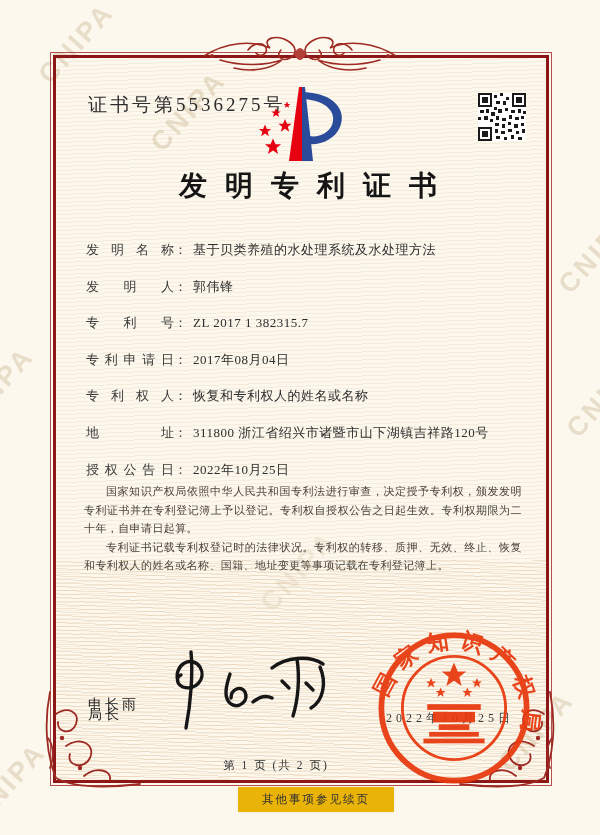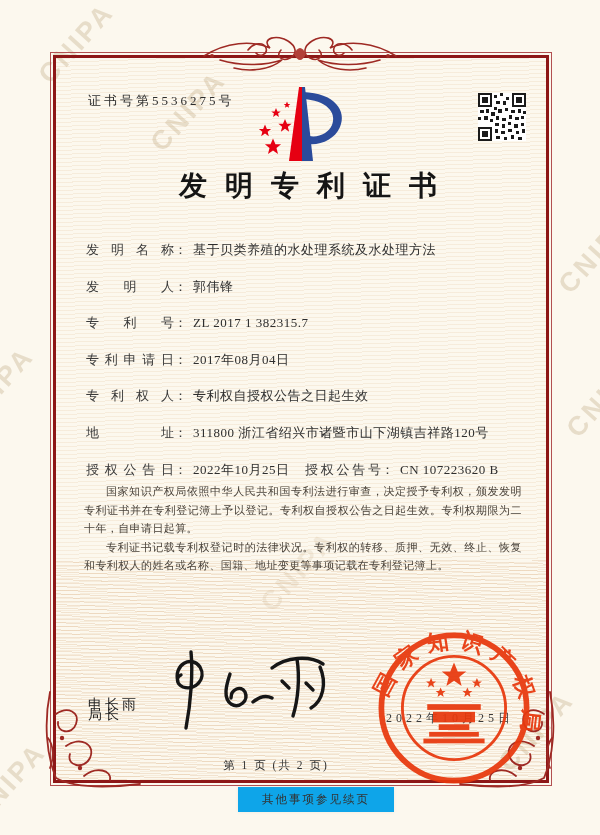--- a/index.html
+++ b/index.html
@@ -20,21 +20,21 @@
   .guilloche { position:absolute; left:56px; top:58px; width:490px; height:722px;
            background:repeating-linear-gradient(178deg, rgba(216,172,120,.16) 0 1px, transparent 1px 4px);
   }
   .guilloche-strong { position:absolute; left:56px; top:560px; width:490px; height:220px;
            background:repeating-linear-gradient(182deg, rgba(205,150,95,.22) 0 1px, transparent 1px 3.6px);
   }
 
   .ornament { position:absolute; }
 
   
-  .cert-no { position:absolute; left:88px; top:92px; font-size:13px; color:#2d2d2d; letter-spacing:3px; }
+  .cert-no { position:absolute; left:88px; top:92px; font-size:19px; color:#2d2d2d; letter-spacing:3px; }
   .logo { position:absolute; left:243px; top:85px; }
   .qr { position:absolute; left:478px; top:93px; }
   .title { position:absolute; left:0; top:167px; width:600px; text-align:center;
            font-size:28px; font-weight:bold; color:#151515; letter-spacing:18px; padding-left:34px; }
 
   
   .fields { position:absolute; left:86px; top:241px; width:440px; font-size:13px; color:#333; }
   .frow { position:relative; height:36.6px; }
   .flabel { display:inline-block; width:88px; text-align:justify; text-align-last:justify; color:#3a3a3a; }
   .fcolon { margin-right:6px; color:#3a3a3a; }
@@ -52,21 +52,21 @@
   .sig-hand  { position:absolute; left:160px; top:642px; }
 
   
   .seal-date-print { position:absolute; left:362px; top:710px; width:176px; text-align:center;
                      font-size:12px; letter-spacing:4px; color:#3a3a3a; }
   .seal { position:absolute; left:366px; top:622px; opacity:.93; }
 
   
   .page-info { position:absolute; left:0; top:758px; width:552px; text-align:center;
                font-size:11.5px; color:#333; letter-spacing:2px; }
-  .cont-note { position:absolute; left:238px; top:787px; background:#0ea5e9; padding:5px 24px;
+  .cont-note { position:absolute; left:238px; top:787px; background:#eab308; padding:5px 24px;
                font-size:11.5px; color:#333; letter-spacing:2px; box-shadow:0 0 4px rgba(0,0,0,.06); }
 </style>
 </head>
 <body>
 
 <div class="page">
 
   <span class="wm" style="left:28px;top:28px;">CNIPA</span>
   <span class="wm" style="left:140px;top:96px;">CNIPA</span>
   <span class="wm" style="left:548px;top:238px;">CNIPA</span>
@@ -197,30 +197,27 @@
     <div class="frow">
       <span class="flabel">发明人</span><span class="fcolon">：</span><span class="fvalue">郭伟锋</span>
     </div>
     <div class="frow">
       <span class="flabel">专利号</span><span class="fcolon">：</span><span class="fvalue">ZL 2017 1 382315.7</span>
     </div>
     <div class="frow">
       <span class="flabel">专利申请日</span><span class="fcolon">：</span><span class="fvalue">2017年08月04日</span>
     </div>
     <div class="frow">
-      <span class="flabel">专利权人</span><span class="fcolon">：</span><span class="fvalue">专利权自授权公告之日起生效</span>
+      <span class="flabel">专利权人</span><span class="fcolon">：</span><span class="fvalue">恢复和专利权人的姓名或名称</span>
     </div>
     <div class="frow">
       <span class="flabel">地址</span><span class="fcolon">：</span><span class="fvalue">311800 浙江省绍兴市诸暨市山下湖镇吉祥路120号</span>
     </div>
     <div class="frow">
       <span class="flabel">授权公告日</span><span class="fcolon">：</span><span class="fvalue">2022年10月25日</span>
-      <span class="grant-second">
-        <span class="flabel" style="width:76px;">授权公告号</span><span class="fcolon">：</span><span class="fvalue">CN 107223620 B</span>
-      </span>
     </div>
   </div>
 
   <div class="body-text">
     <p>国家知识产权局依照中华人民共和国专利法进行审查，决定授予专利权，颁发发明专利证书并在专利登记簿上予以登记。专利权自授权公告之日起生效。专利权期限为二十年，自申请日起算。</p>
     <p>专利证书记载专利权登记时的法律状况。专利权的转移、质押、无效、终止、恢复和专利权人的姓名或名称、国籍、地址变更等事项记载在专利登记簿上。</p>
   </div>
 
   <div class="sig-title">局长</div>
   <div class="sig-name">申长雨</div>

